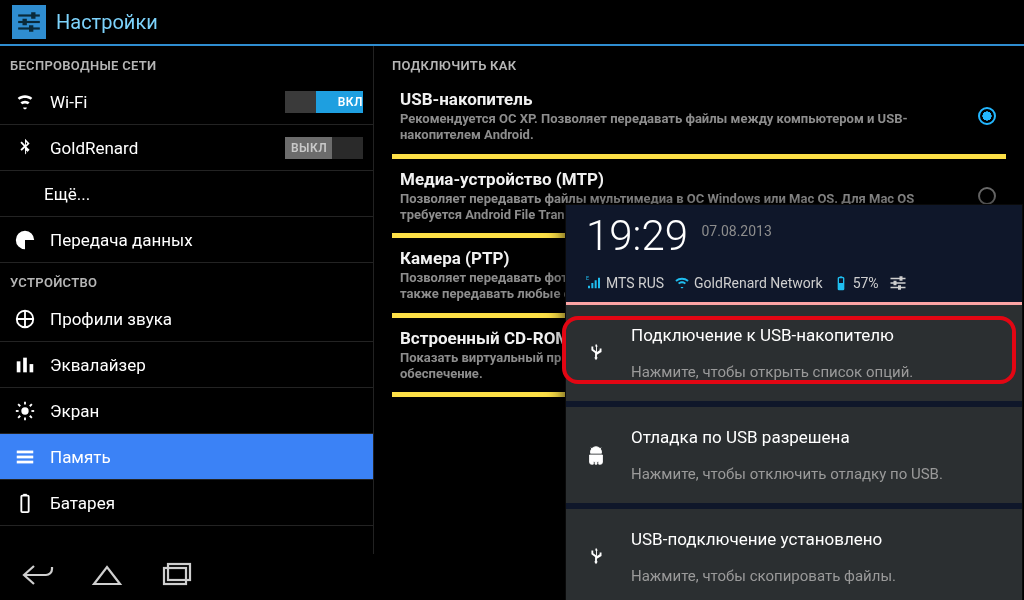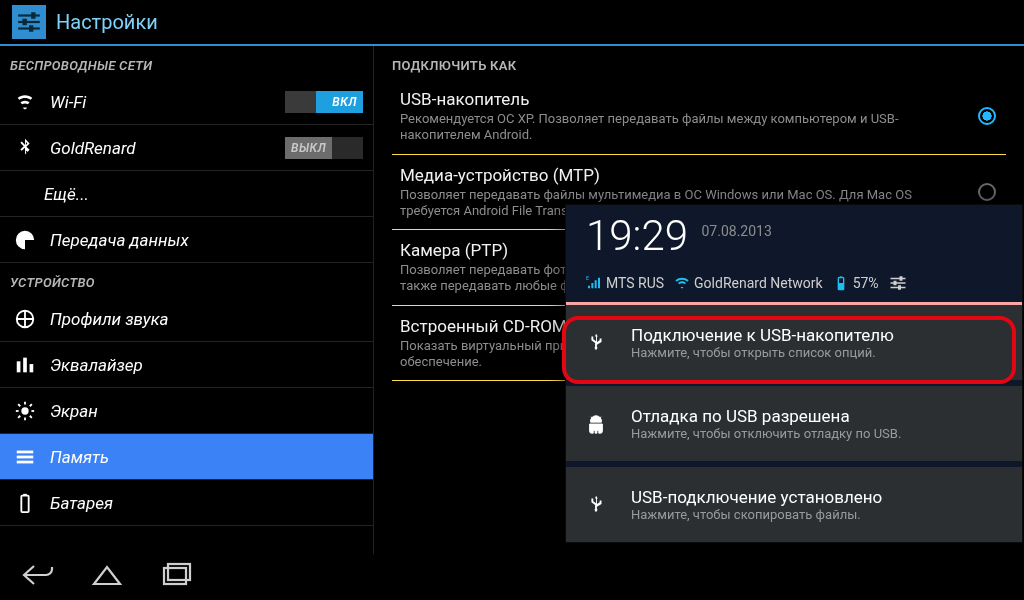--- a/index.html
+++ b/index.html
@@ -16,50 +16,51 @@
     border-bottom: 2px solid #2f8dd0;
   }
   .titlebar .title { font-size: 20px; color: #7dd3fc; }
   .settings-glyph {
     width: 34px; height: 34px; background: #2f8dd0;
     display: flex; align-items: center; justify-content: center;
   }
   .settings-glyph svg { width: 26px; height: 26px; }
   
   .panes { display: flex; height: 508px; }
-  .sidebar { width: 374px; background: #000; border-right: 1px solid #222; overflow: hidden; font-style: italic; }
+  .sidebar { width: 374px; background: #000; border-right: 1px solid #222; overflow: hidden; }
   .content { flex: 1; background: #000; padding: 0 12px; position: relative; }
   .section-header {
     color: #b6b6b6; font-size: 13px; font-weight: 600;
     padding: 12px 10px 6px 10px; letter-spacing: .3px;
   }
   .sb-item {
     display: flex; align-items: center; gap: 14px;
     height: 46px; padding: 0 10px 0 14px;
     border-bottom: 1px solid #232323;
     font-size: 17px; color: #fff;
   }
   .sb-item.indented { padding-left: 44px; }
   .sb-item.selected { background: #3b82f6; }
   .sb-item .sb-icon { width: 22px; height: 22px; flex: 0 0 22px; display:flex;align-items:center;justify-content:center; }
   .sb-item .sb-icon svg { width: 22px; height: 22px; fill: #fff; }
   .sb-item.selected .sb-icon svg { fill: #fff; }
   .sb-label { flex: 1; }
   .toggle {
     width: 78px; height: 22px; font-size: 12px; line-height: 22px; text-align: right;
-    padding-right: 6px; letter-spacing: .5px; font-weight: 600;
+    letter-spacing: .5px; font-weight: 600;
   }
   .toggle.on  { background: linear-gradient(to right, #3a3a3a 40%, #1e9fe0 40%); color:#fff; }
   .toggle.off { background: linear-gradient(to right, #6c6c6c 60%, #2a2a2a 60%); color:#c9c9c9; text-align:left; padding-left:6px; }
   
   .content-list { padding: 0 6px; }
   .opt {
     padding: 10px 72px 10px 8px;
-    border-bottom: 1px solid #fde047;
+    border-bottom: 5px solid #fde047;
     position: relative;
+    font-weight: bold;
   }
   .opt-title { color: #f1f1f1; font-size: 17px; }
   .opt-sub   { color: #8d8d8d; font-size: 13px; margin-top: 2px; line-height: 1.25; max-width:560px; }
   .radio {
     position: absolute; right: 10px; top: 50%; transform: translateY(-50%);
     width: 18px; height: 18px; border-radius: 50%;
     border: 2px solid #6a6a6a;
   }
   .radio.checked {
     border-color: #23b7ff;
@@ -91,21 +92,21 @@
   .shade-status svg { width: 16px; height: 16px; }
   .ss-chunk { display:flex; align-items:center; gap:4px; }
   .notif {
     display: flex; gap: 19px; padding: 20px 14px;
     background: #2b2f31; margin: 0 0 6px 0;
   }
   .notif:last-child { margin-bottom: 0; }
   .notif-icon { width: 32px; display:flex; align-items:center; justify-content:center; }
   .notif-icon svg { width: 22px; height: 22px; fill:#fff; }
   .notif-body .n-title { font-size: 17px; color: #fff; }
-  .notif-body .n-sub   { font-size: 13px; color: #9a9a9a; margin-top: 0; }
+  .notif-body .n-sub   { font-size: 15px; color: #9a9a9a; margin-top: 18px; }
   .highlight-ring {
     position: absolute; left: 562px; top: 316px;
     width: 454px; height: 68px;
     border: 4px solid #e30613; border-radius: 16px;
     z-index: 6; pointer-events: none;
   }
   .settings-quick-icon svg { width:18px; height:18px; fill:#cfcfcf; }
 </style>
 </head>
 <body>

